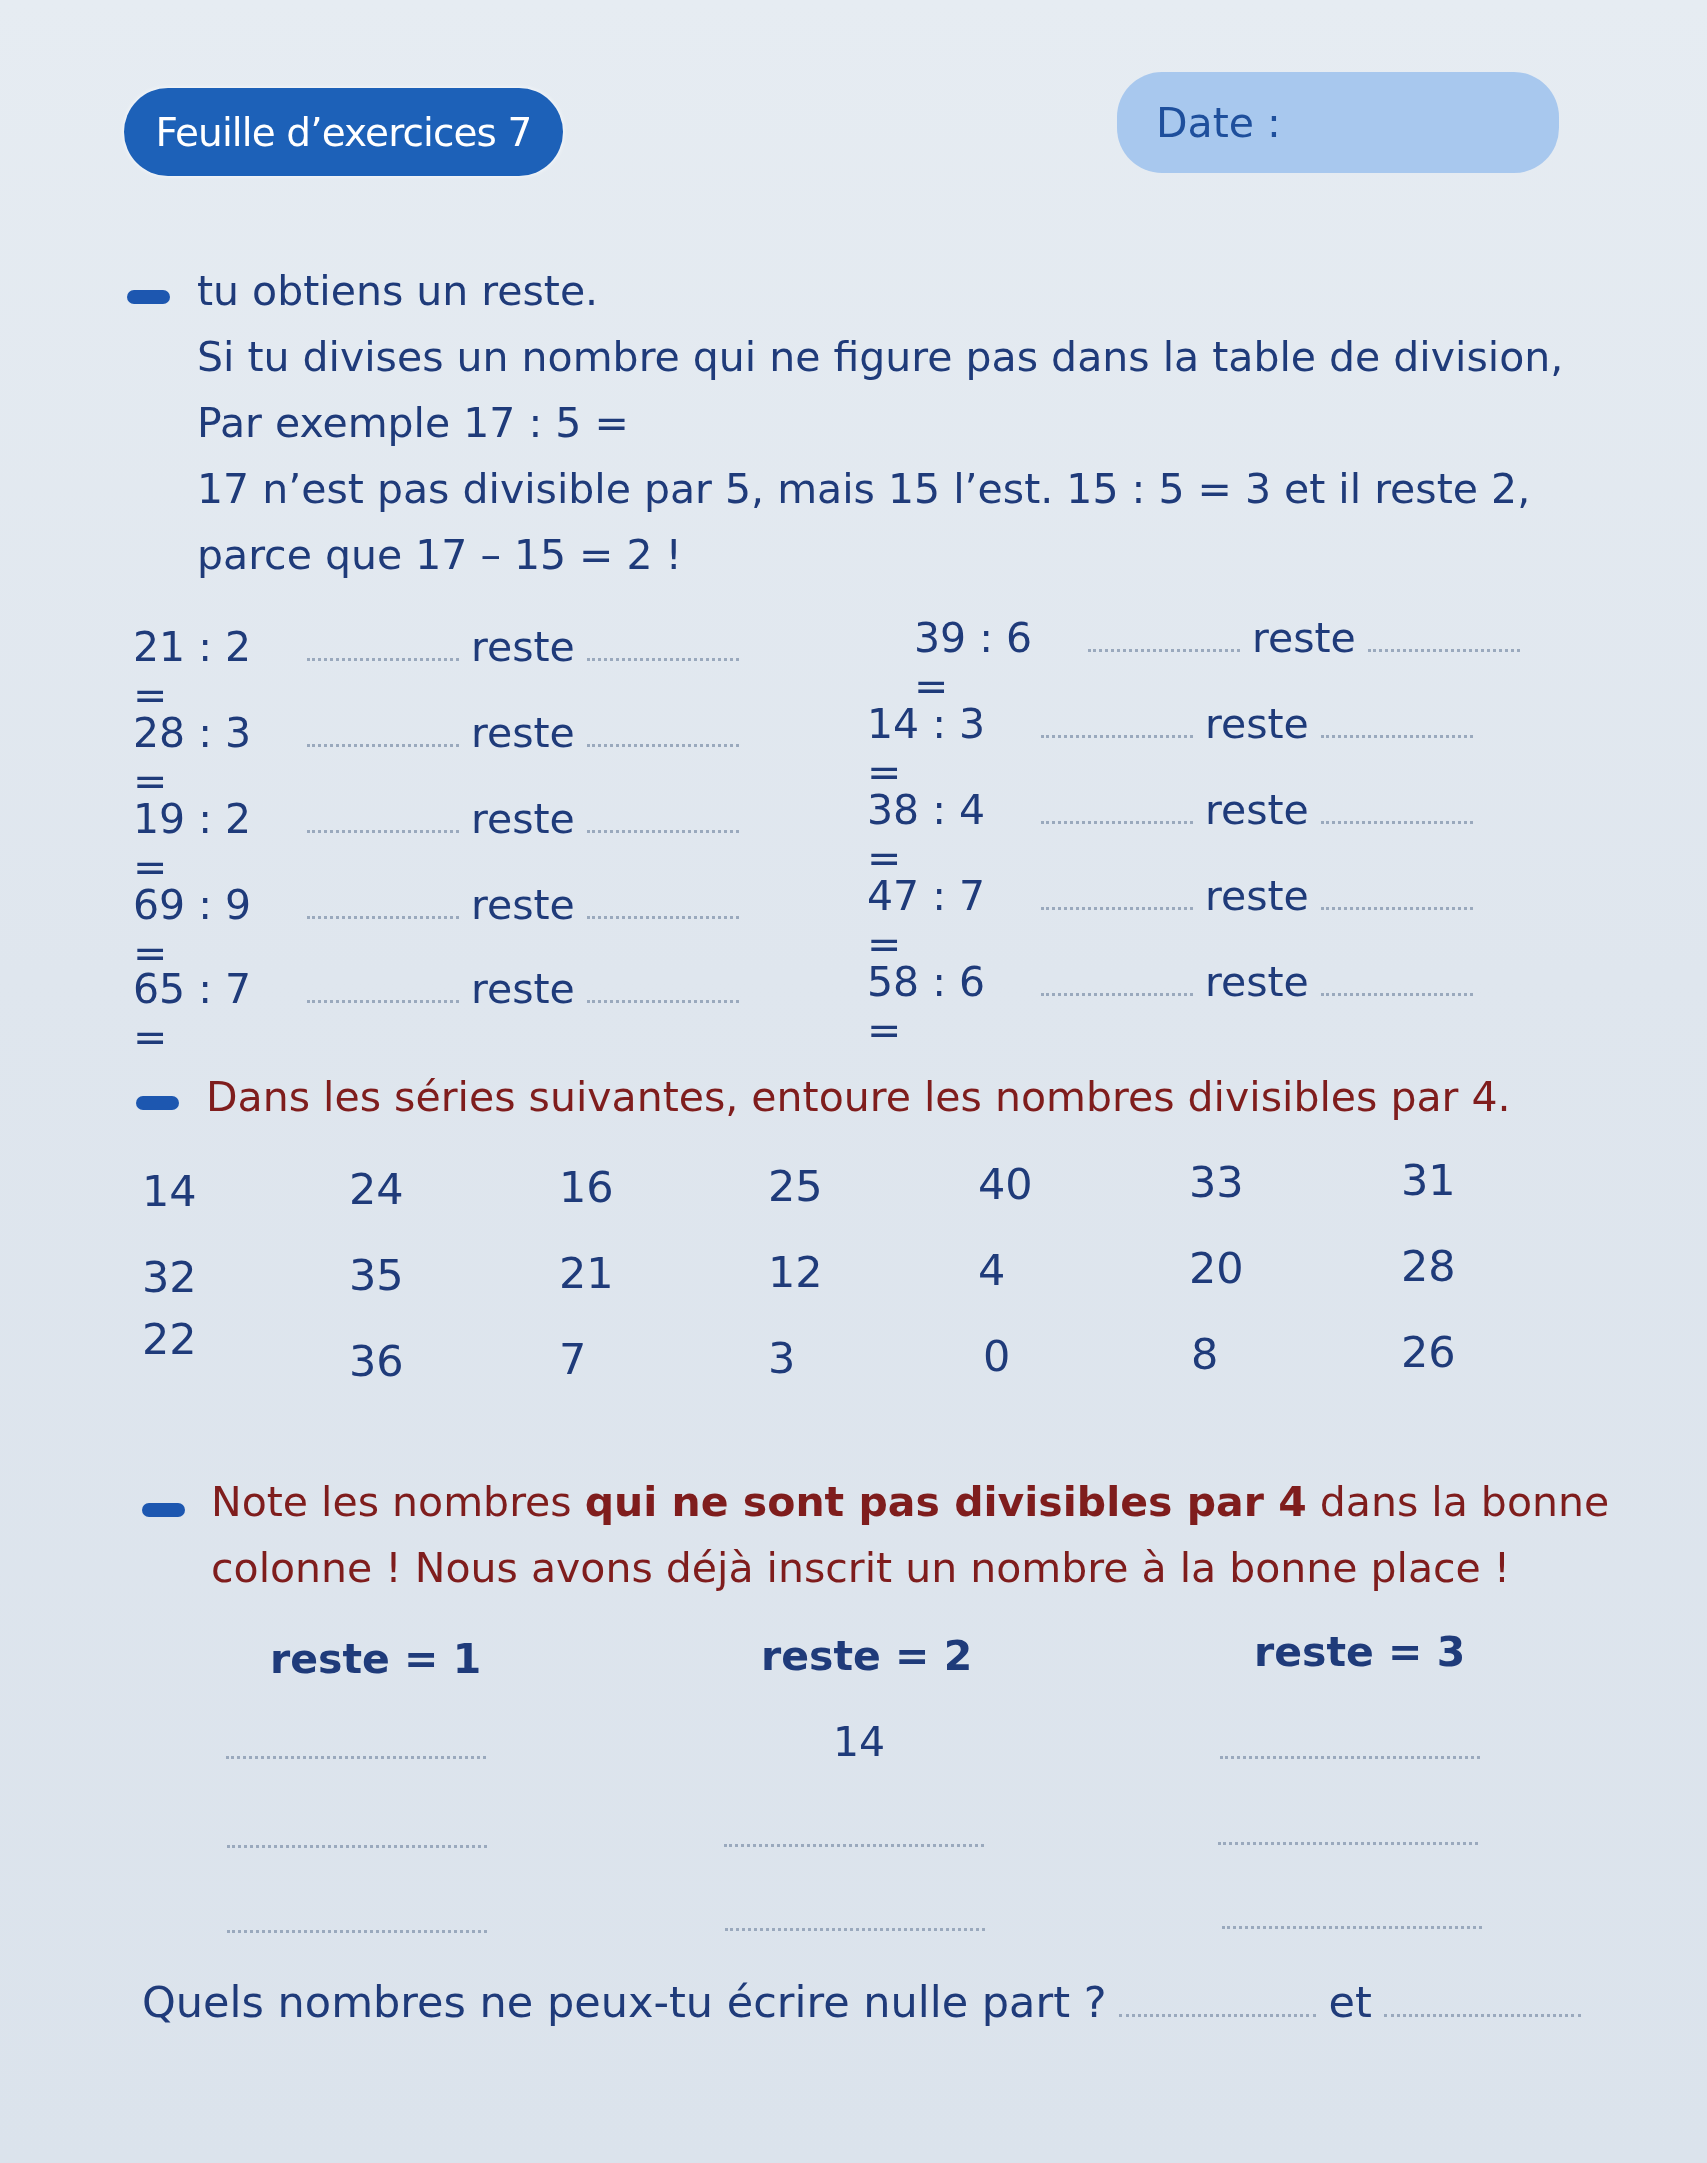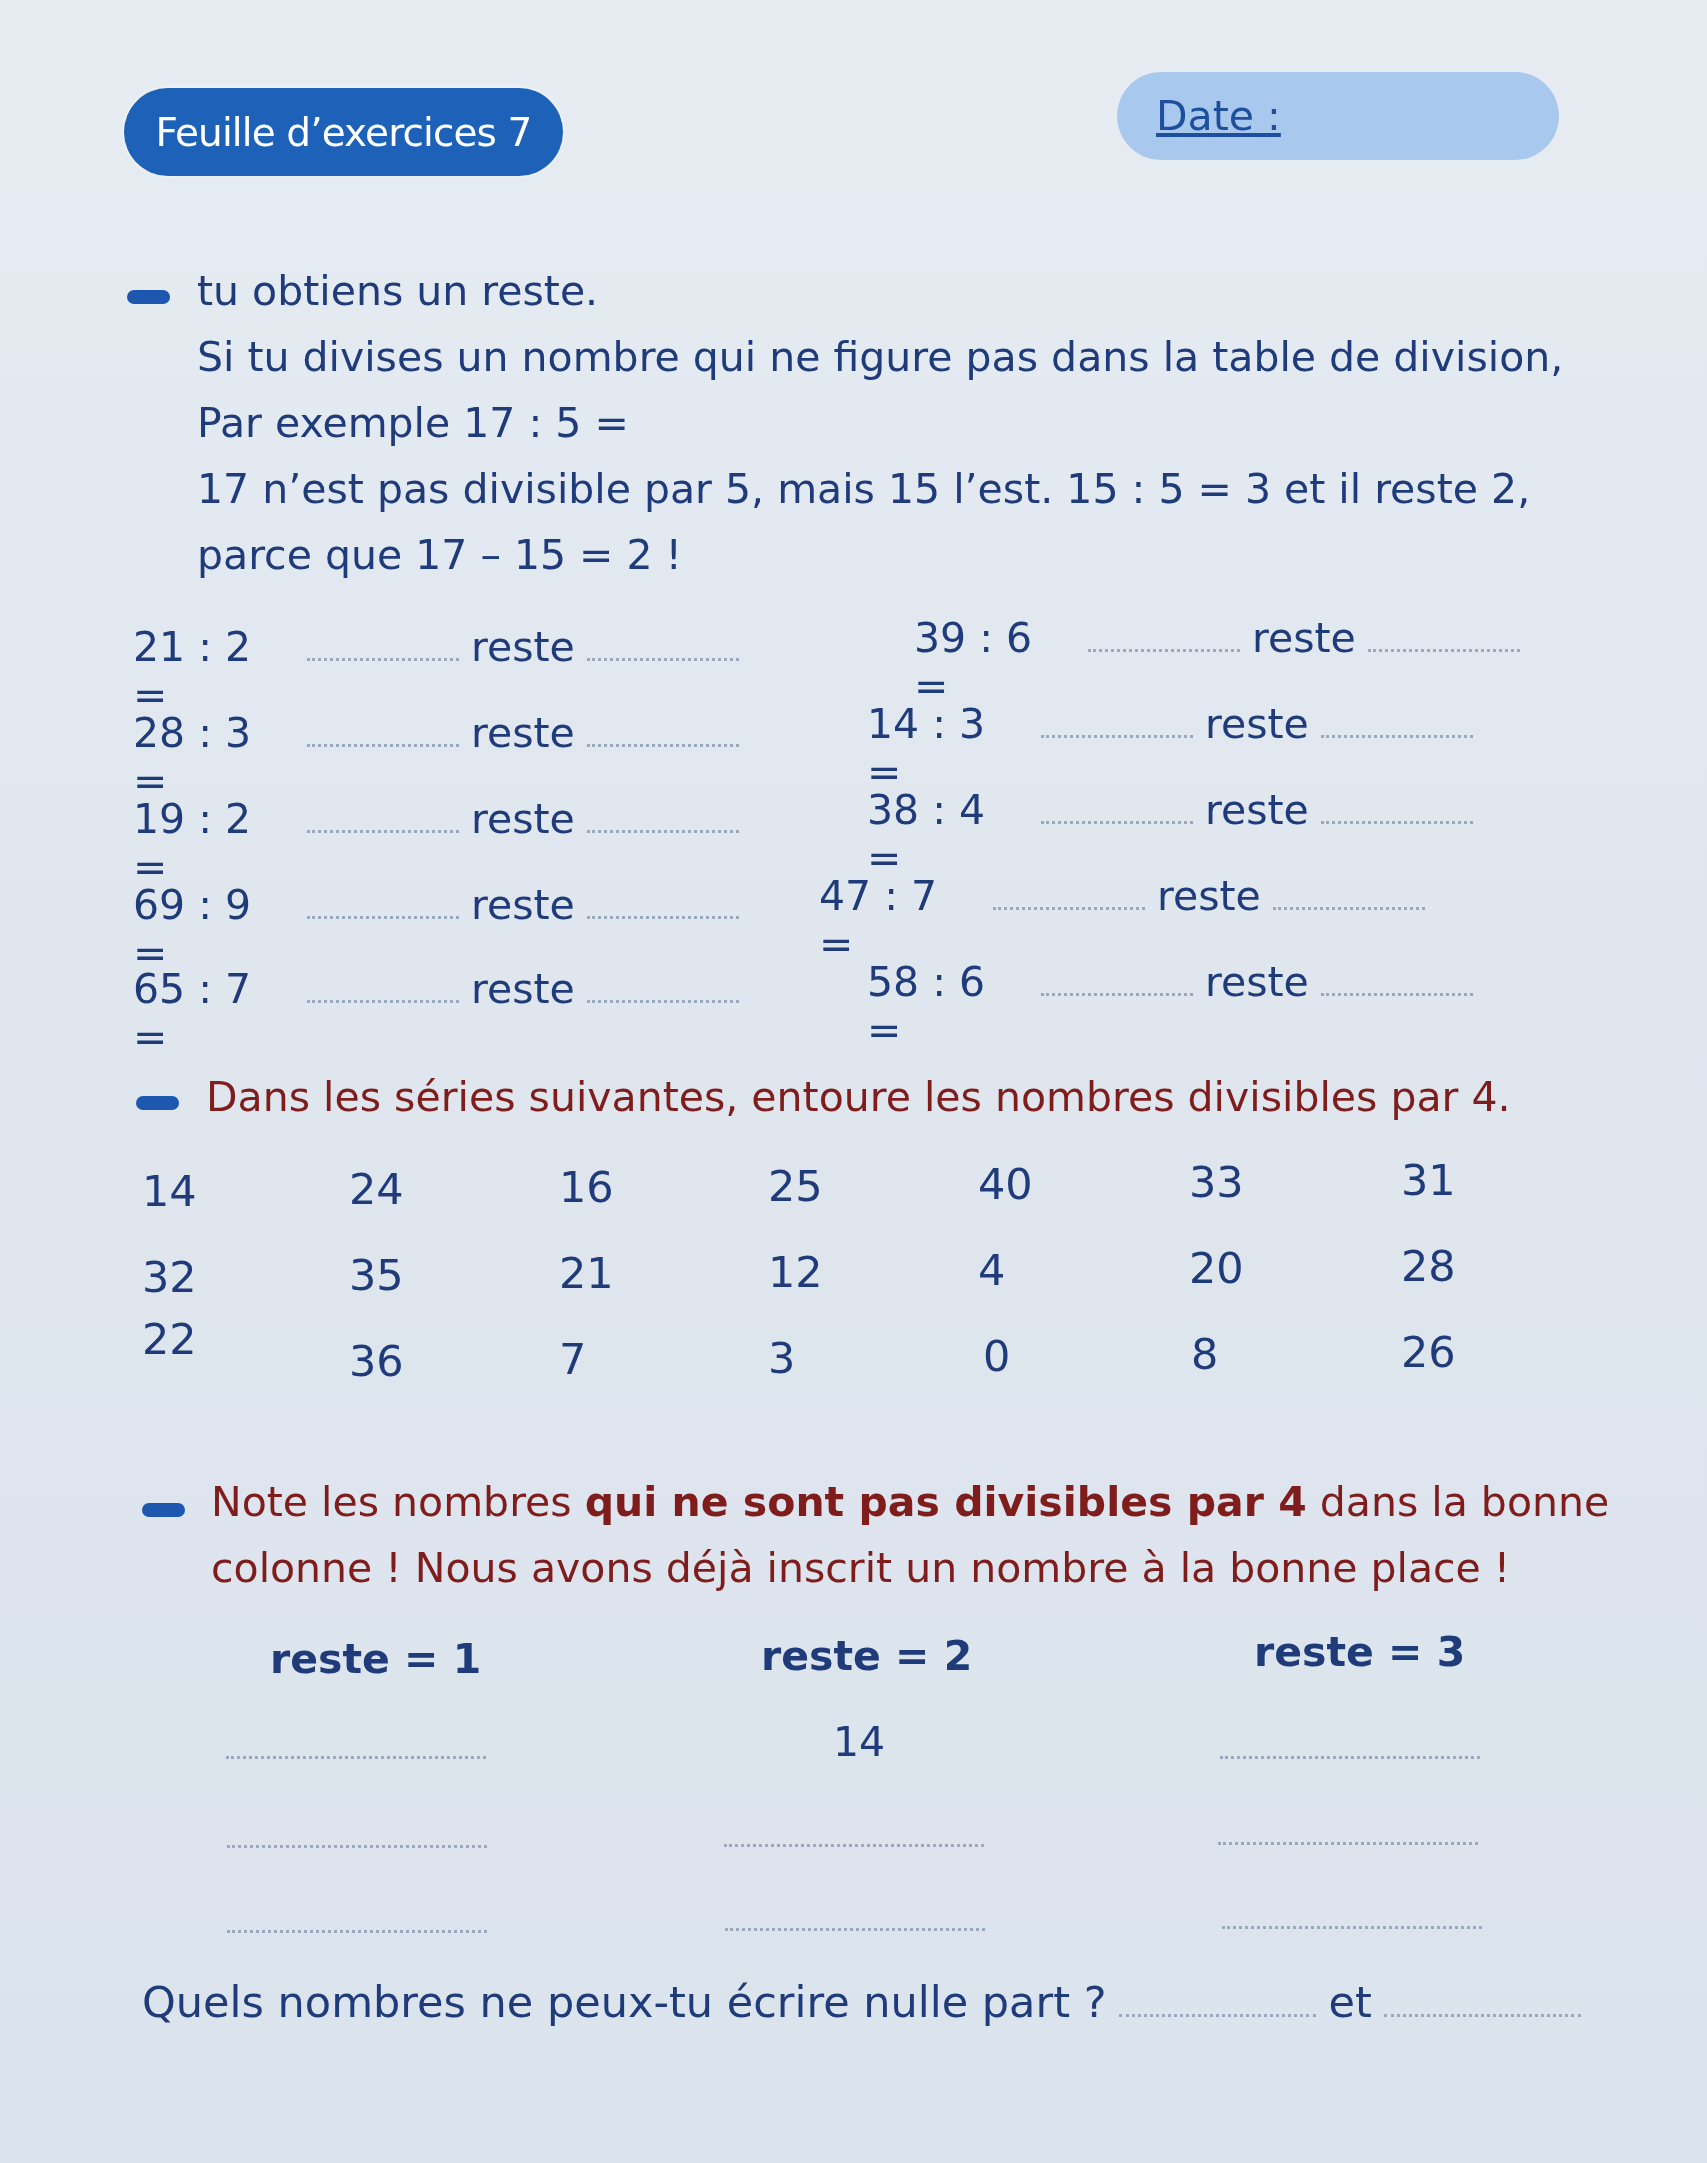--- a/index.html
+++ b/index.html
@@ -14,24 +14,24 @@
     .abs { position: absolute; white-space: nowrap; }
 
     .title-pill {
       left: 124px; top: 88px; width: 439px; height: 88px;
       background: #1d61b8; border-radius: 45px;
       display: flex; align-items: center; justify-content: center;
       color: #ffffff; font-size: 39px; letter-spacing: -0.9px;
       box-shadow: 0 0 5.4px rgba(255,255,255,0.8);
     }
     .date-pill {
-      left: 1117px; top: 72px; width: 442px; height: 88px;
+      left: 1117px; top: 72px; width: 442px; height: 101px;
       background: #a8c8ee; border-radius: 45px;
       display: flex; align-items: center; padding-left: 39px; box-sizing: border-box;
-      color: #1e4f9c; font-size: 41px; text-decoration: underline;
+      color: #1e4f9c; font-size: 41px;
     }
     .bullet {
       position: absolute; width: 43px; height: 14.3px; border-radius: 8px;
       background: #1d57b0;
     }
     .txt { font-size: 41px; line-height: 66px; color: #7f1d1d; }
     .intro { left: 197px; top: 258px; font-size: 41px; line-height: 66px; white-space: normal; width: 1379px; }
     .intro p { margin: 0; }
 
     .div-row { position: absolute; font-size: 41px; display: flex; align-items: baseline; }
@@ -111,21 +111,21 @@
     <span class="dots short"></span>
     <span>reste</span>
     <span class="dots short"></span>
   </div>
   <div class="div-row" style="left:867px; top:786px;">
     <span class="eq">38 : 4 =</span>
     <span class="dots short"></span>
     <span>reste</span>
     <span class="dots short"></span>
   </div>
-  <div class="div-row" style="left:819px; top:872px;">
+  <div class="div-row" style="left:867px; top:872px;">
     <span class="eq">47 : 7 =</span>
     <span class="dots short"></span>
     <span>reste</span>
     <span class="dots short"></span>
   </div>
   <div class="div-row" style="left:867px; top:958px;">
     <span class="eq">58 : 6 =</span>
     <span class="dots short"></span>
     <span>reste</span>
     <span class="dots short"></span>

